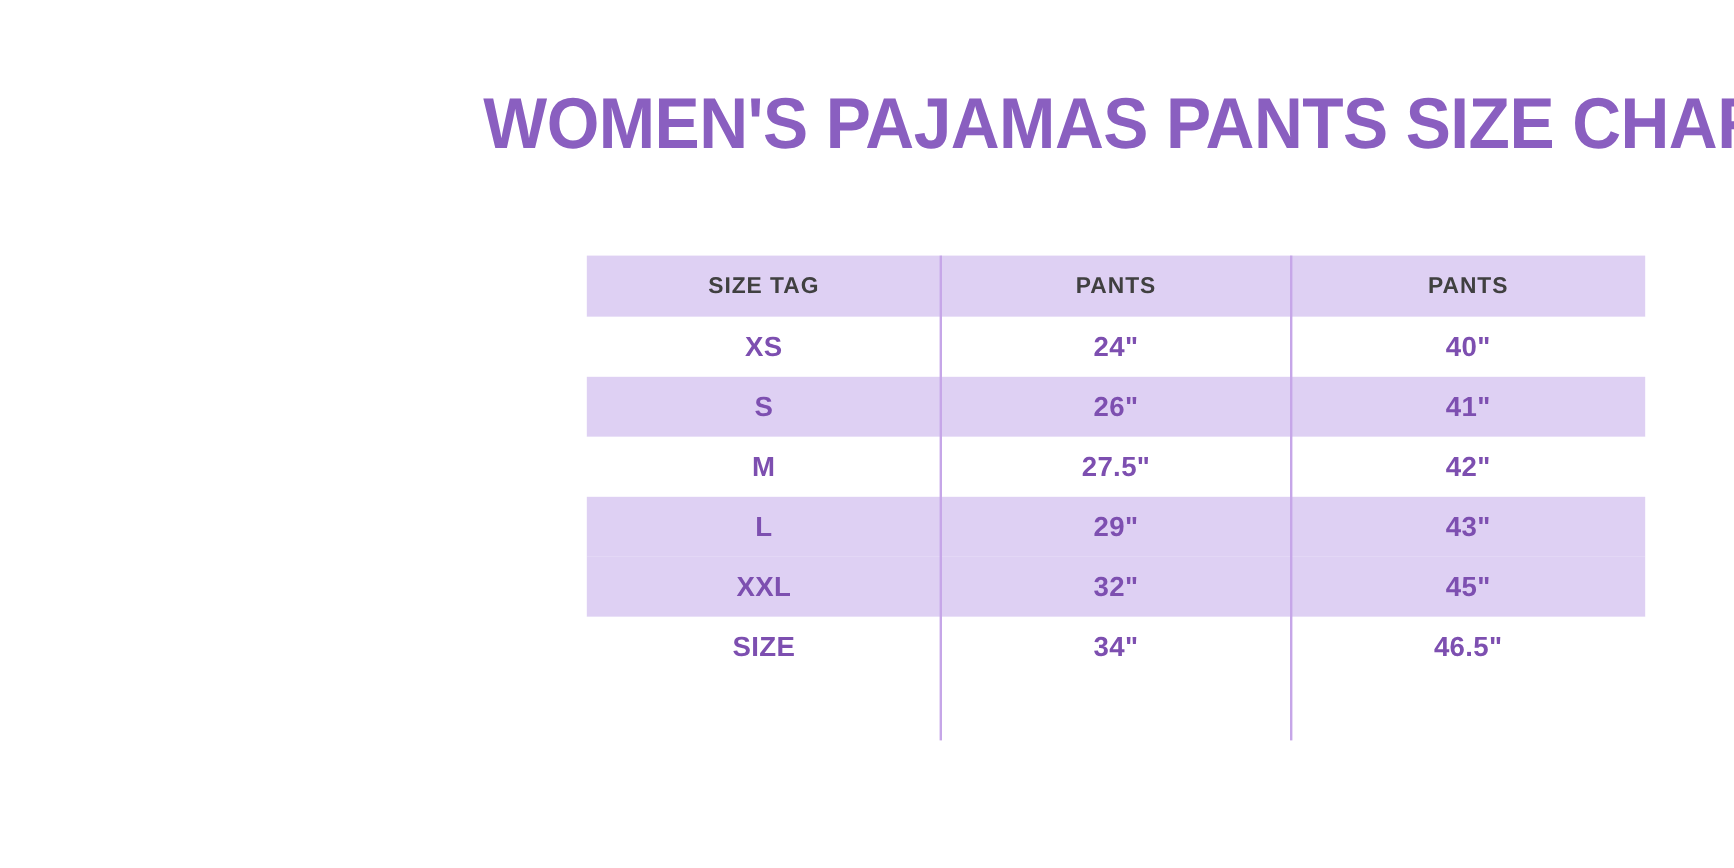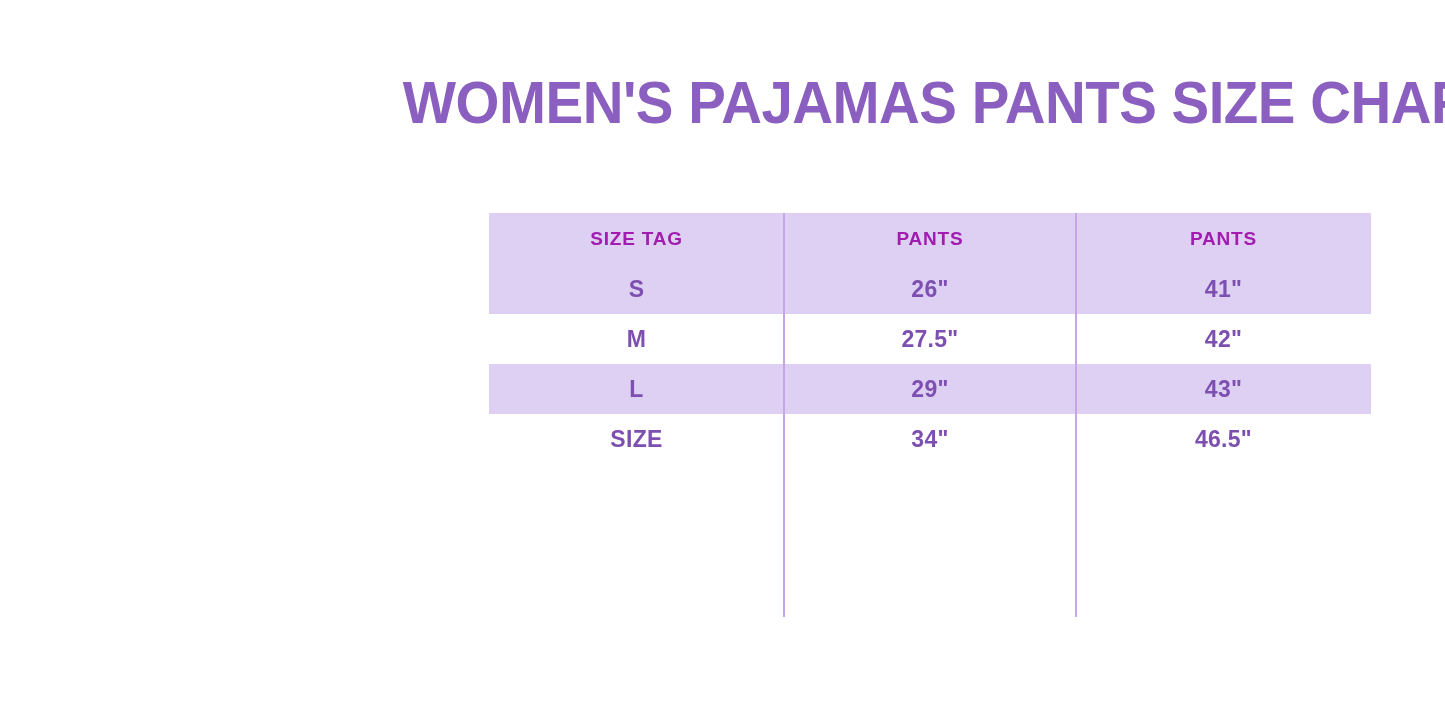--- a/index.html
+++ b/index.html
@@ -68,21 +68,21 @@
     padding: 0;
     margin: 0;
     text-align: center;
     vertical-align: middle;
     border: none;
   }
 
   table.size-table thead th {
     height: 51px;
     background: #ded0f3;
-    color: #a21caf;
+    color: #404040;
     font-family: "Liberation Sans Narrow", "Liberation Sans", sans-serif;
     font-size: 19px;
     font-weight: bold;
     letter-spacing: 0.8px;
   }
 
   table.size-table tbody td {
     height: 50px;
     color: #7d4fb0;
     font-family: "Liberation Sans Narrow", "Liberation Sans", sans-serif;
@@ -127,34 +127,44 @@
         <col class="c-height">
       </colgroup>
       <thead>
         <tr>
           <th>SIZE TAG</th>
           <th>PANTS</th>
           <th>PANTS</th>
         </tr>
       </thead>
       <tbody>
+        <tr class="row-plain">
+          <td>XS</td>
+          <td>24"</td>
+          <td>40"</td>
+        </tr>
         <tr class="row-shaded">
           <td>S</td>
           <td>26"</td>
           <td>41"</td>
         </tr>
         <tr class="row-plain">
           <td>M</td>
           <td>27.5"</td>
           <td>42"</td>
         </tr>
         <tr class="row-shaded">
           <td>L</td>
           <td>29"</td>
           <td>43"</td>
+        </tr>
+        <tr class="row-shaded">
+          <td>XXL</td>
+          <td>32"</td>
+          <td>45"</td>
         </tr>
         <tr class="row-plain">
           <td>SIZE</td>
           <td>34"</td>
           <td>46.5"</td>
         </tr>
       </tbody>
     </table>
 
     <div class="col-divider d1"></div>

